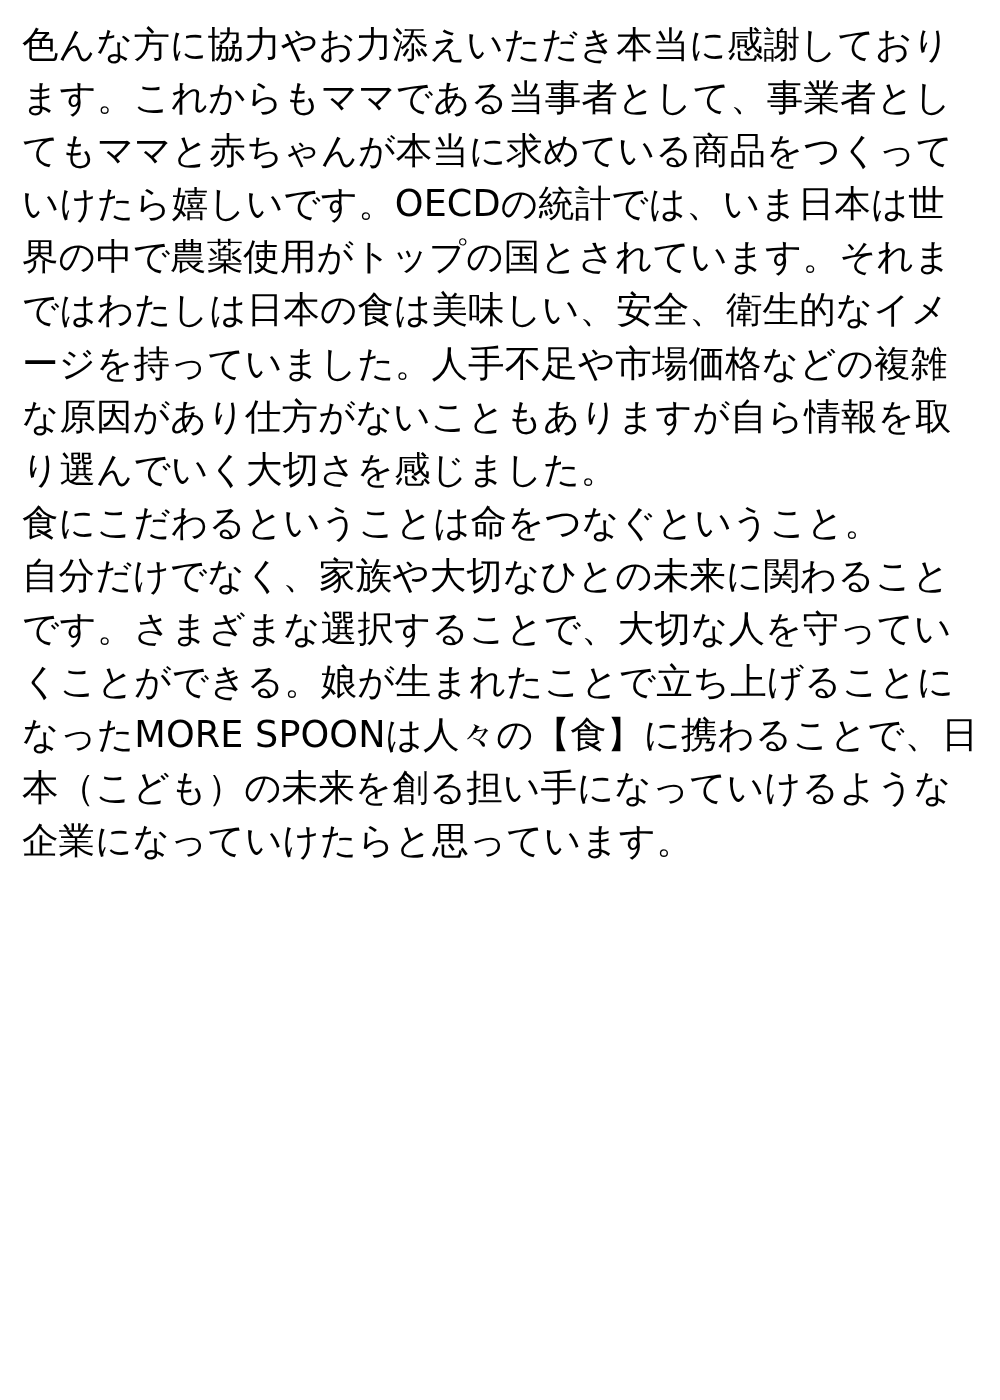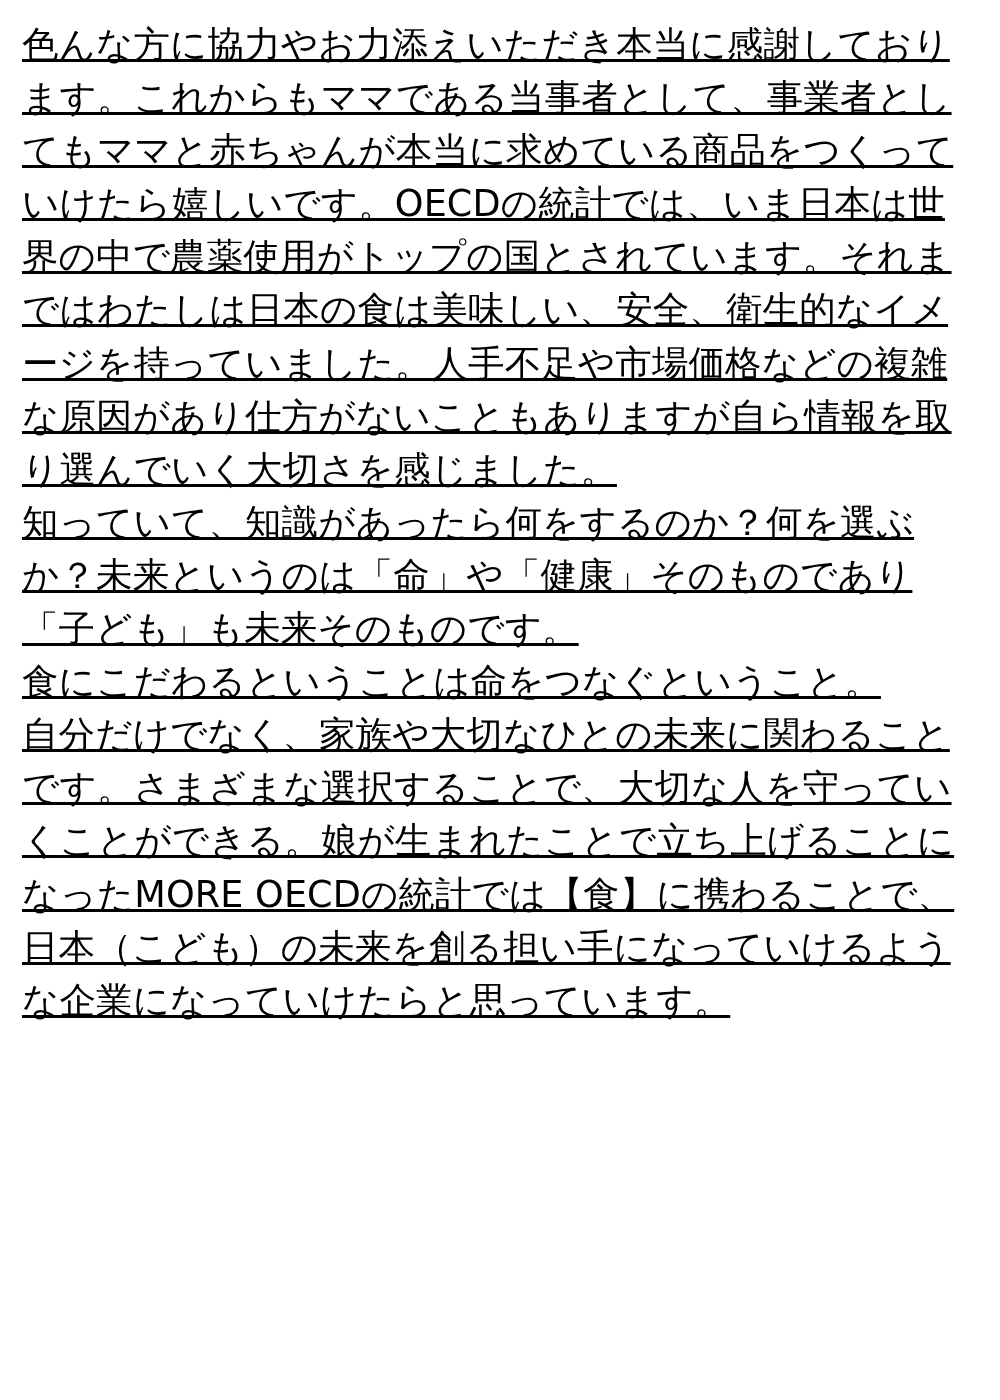--- a/index.html
+++ b/index.html
@@ -13,21 +13,20 @@
     overflow: hidden;
     font-family: "DejaVu Sans", "Liberation Sans", sans-serif;
     color: #000000;
   }
   .page {
     box-sizing: border-box;
     width: 1000px;
     height: 1061px;
     padding: 18px 22px 18px 22px;
     background: #ffffff;
-    text-decoration: underline;
   }
   .article {
     font-size: 36.5px;
     line-height: 1.455;
     letter-spacing: 0.1px;
     text-align: left;
     word-break: break-all;
     overflow-wrap: anywhere;
   }
   .para {
@@ -36,17 +35,16 @@
     text-indent: 0;
     white-space: pre-wrap;
   }
 </style>
 </head>
 <body>
 
 <div class="page">
   <div class="article">
     <p class="para">色んな方に協力やお力添えいただき本当に感謝しております。これからもママである当事者として、事業者としてもママと赤ちゃんが本当に求めている商品をつくっていけたら嬉しいです。OECDの統計では、いま日本は世界の中で農薬使用がトップの国とされています。それまではわたしは日本の食は美味しい、安全、衛生的なイメージを持っていました。人手不足や市場価格などの複雑な原因があり仕方がないこともありますが自ら情報を取り選んでいく大切さを感じました。</p>
-    <p class="para">知っていて、知識があったら何をするのか？何を選ぶか？未来というのは「命」や「健康」そのものであり「子ども」も未来そのものです。</p>
     <p class="para">食にこだわるということは命をつなぐということ。</p>
-    <p class="para">自分だけでなく、家族や大切なひとの未来に関わることです。さまざまな選択することで、大切な人を守っていくことができる。娘が生まれたことで立ち上げることになったMORE OECDの統計では【食】に携わることで、日本（こども）の未来を創る担い手になっていけるような企業になっていけたらと思っています。</p>
+    <p class="para">自分だけでなく、家族や大切なひとの未来に関わることです。さまざまな選択することで、大切な人を守っていくことができる。娘が生まれたことで立ち上げることになったMORE SPOONは人々の【食】に携わることで、日本（こども）の未来を創る担い手になっていけるような企業になっていけたらと思っています。</p>
   </div>
 </div>
 
 </body></html>

